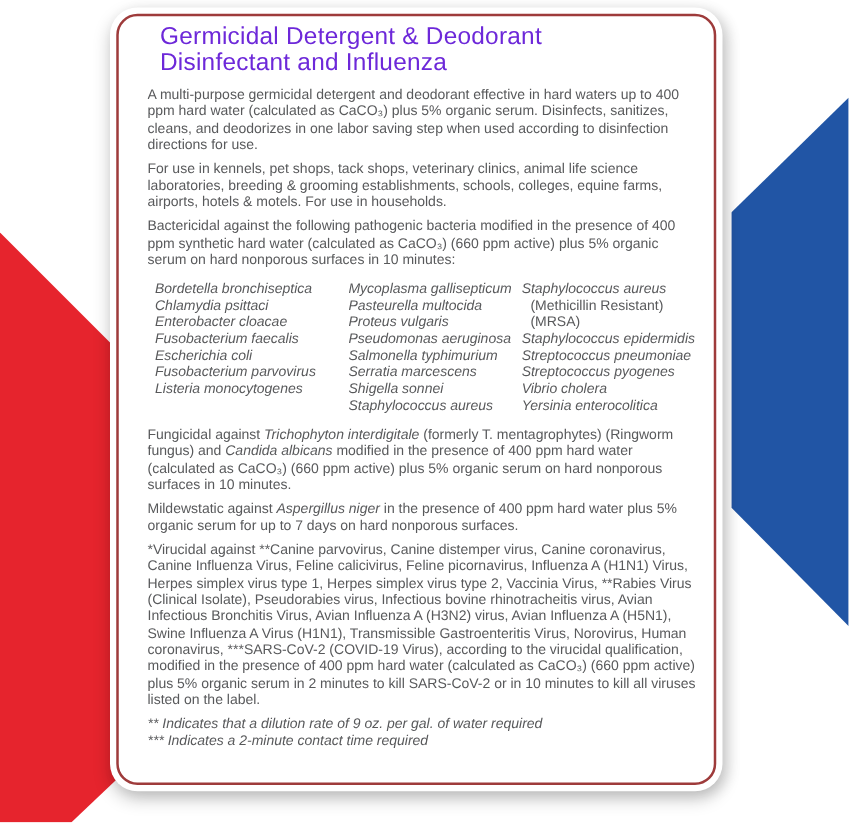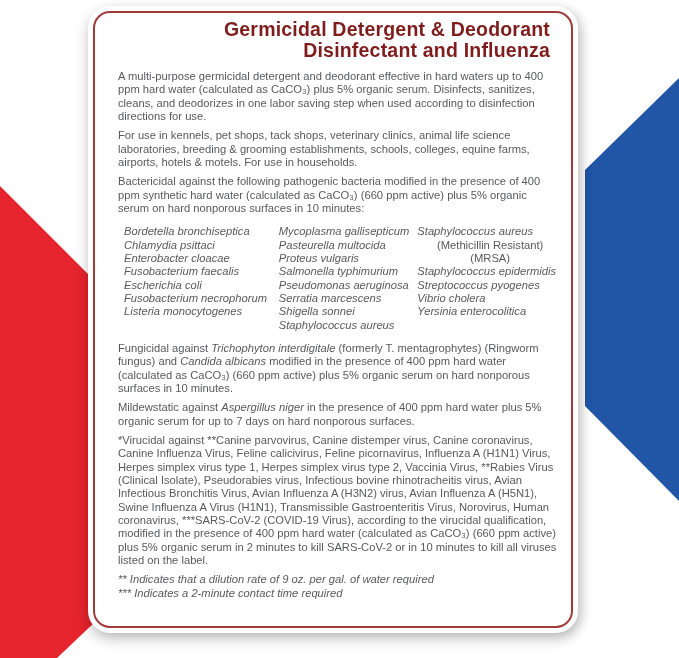--- a/index.html
+++ b/index.html
@@ -24,32 +24,32 @@
   }
   .card-border {
     position:absolute; inset:5px; border:2px solid #9e3b3b; border-radius:17px;
     pointer-events:none;
   }
   .content {
     position:absolute; left:30px; right:18px; top:10px; bottom:8px;
     color:#58595b; font-size:11.2px; line-height:1.19; overflow:hidden;
   }
   .title {
-    text-align:right; color:#7f1d1d; font-weight:bold; font-size:19.5px;
+    text-align:left; color:#6d28d9; font-weight:normal; font-size:19.5px;
     line-height:1.08; margin:3px 10px 9px; letter-spacing:.2px;
   }
   .para { margin:0 0 6px; }
   .cols { display:flex; margin:0 0 6px; padding-left:2px; }
   .col { list-style:none; margin:4px; padding:0; font-style:italic; }
   .col li { white-space:nowrap; }
   .col1 { width:158px; }
   .col2 { width:140px; }
   .col3 { flex:1; }
   .roman { font-style:normal; }
-  .ind { padding-left:7px;text-align:center; }
+  .ind { padding-left:7px; }
   .it { font-style:italic; }
   .footnotes { margin-top:6px; }
   .footnote { margin:0;font-style:italic; }
 </style>
 </head>
 <body>
 
 <div class="shape red-shape"></div>
 <div class="shape blue-shape"></div>
 
@@ -68,38 +68,39 @@
 
     <p class="para">Bactericidal against the following pathogenic bacteria modified in the presence of 400 ppm synthetic hard water (calculated as CaCO₃) (660 ppm active) plus 5% organic serum on hard nonporous surfaces in 10 minutes:</p>
 
     <div class="cols">
       <ul class="col col1">
         <li>Bordetella bronchiseptica</li>
         <li>Chlamydia psittaci</li>
         <li>Enterobacter cloacae</li>
         <li>Fusobacterium faecalis</li>
         <li>Escherichia coli</li>
-        <li>Fusobacterium necrophorum</li>
+        <li>Fusobacterium parvovirus</li>
         <li>Listeria monocytogenes</li>
       </ul>
       <ul class="col col2">
         <li>Mycoplasma gallisepticum</li>
         <li>Pasteurella multocida</li>
         <li>Proteus vulgaris</li>
+        <li>Pseudomonas aeruginosa</li>
         <li>Salmonella typhimurium</li>
-        <li>Pseudomonas aeruginosa</li>
         <li>Serratia marcescens</li>
         <li>Shigella sonnei</li>
         <li>Staphylococcus aureus</li>
       </ul>
       <ul class="col col3">
         <li>Staphylococcus aureus</li>
         <li class="roman ind">(Methicillin Resistant)</li>
         <li class="roman ind">(MRSA)</li>
         <li>Staphylococcus epidermidis</li>
+        <li>Streptococcus pneumoniae</li>
         <li>Streptococcus pyogenes</li>
         <li>Vibrio cholera</li>
         <li>Yersinia enterocolitica</li>
       </ul>
     </div>
 
     <p class="para"><span>Fungicidal against </span><span class="it">Trichophyton interdigitale</span><span> (formerly T. mentagrophytes) (Ringworm fungus) and </span><span class="it">Candida albicans</span><span> modified in the presence of 400 ppm hard water (calculated as CaCO₃) (660 ppm active) plus 5% organic serum on hard nonporous surfaces in 10 minutes.</span></p>
 
     <p class="para"><span>Mildewstatic against </span><span class="it">Aspergillus niger</span><span> in the presence of 400 ppm hard water plus 5% organic serum for up to 7 days on hard nonporous surfaces.</span></p>
 

